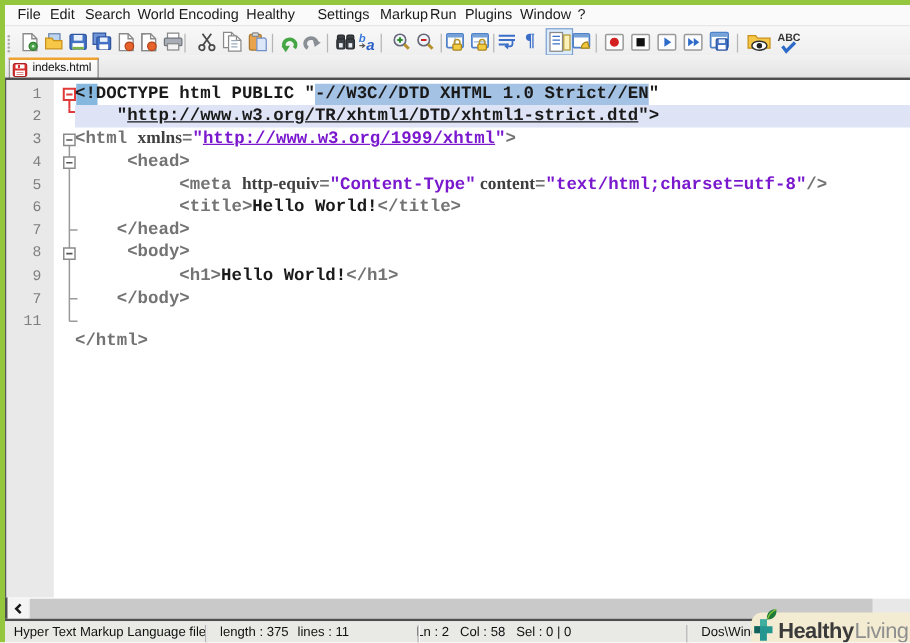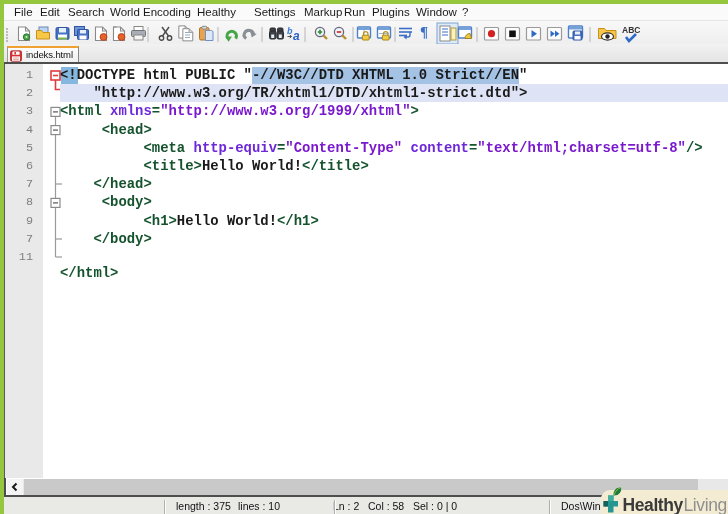--- a/index.html
+++ b/index.html
@@ -18,24 +18,24 @@
   #tab{left:3px;top:1.5px;width:70px;height:16.5px;background:linear-gradient(#fdfdfd,#eeeeee);
        border-left:1px solid #999;border-right:1px solid #888;border-top:2.5px solid #efa132;}
   #tabtext{left:22px;top:4.5px;font-size:9.5px;letter-spacing:-0.1px;color:#111;}
   
   #editor{left:4px;top:64px;width:724px;height:414px;background:#fff;border-left:2px solid #5a5a5a;}
   #gutter{left:5px;top:64px;width:38px;height:414px;background:#e9e9e9;}
   .lnum{position:absolute;width:33px;text-align:right;font-size:11.8px;color:#7e7e7e;
         font-family:"Liberation Mono",monospace;}
   .crow{position:absolute;left:60px;white-space:pre;font-family:"Liberation Mono",monospace;
         font-size:13.92px;font-weight:bold;color:#1a1a1a;height:18.2px;line-height:18.2px;}
-  .tg{color:#14532d;text-align:right;}
-  .at{color:#6d28d9;}
+  .tg{color:#737373;text-align:right;}
+  .at{color:#404040;font-family:Liberation Serif, serif;}
   .vl{color:#7a18ce;}
-  .un{}
+  .un{text-decoration:underline;}
   
   #hscroll{left:7px;top:479px;width:721px;height:16px;background:#e8e8e8;}
   #hthumb{left:17px;top:0;width:674px;height:16px;background:#c9c9c9;}
   #hbtn{left:0;top:0;width:16px;height:16px;background:#f4f4f4;}
   #statline{left:4px;top:495px;width:724px;height:2px;background:#4e4e4e;}
   #statusbar{left:4px;top:497px;width:724px;height:17px;background:#e9e9e6;}
   #statusbar div{position:absolute;top:3px;font-size:10.5px;color:#111;}
   .ssep{position:absolute;top:1px;width:1px;height:14px;background:#b0b0b0;border-right:1px solid #fcfcfc;}
   
   #wm{left:601px;top:490px;width:127px;height:24px;background:#f3ecd2;border-radius:9px 0 0 0;}
@@ -321,22 +321,23 @@
 <div class="crow" style="top:264px"><span class="tg">&lt;/html&gt;</span></div>
 <div id="hscroll" class="abs">
     <div id="hthumb" class="abs"></div>
     <div id="hbtn" class="abs"><svg width="16" height="16">
         <path d="M9.5,4.5 L6,8 L9.5,11.5" fill="none" stroke="#1a1a1a" stroke-width="2"></path>
       </svg></div>
   </div>
 <div id="statline" class="abs"></div>
 <div class="abs" style="left:4px;top:478px;width:2px;height:17px;background:#4e4e4e"></div>
 <div id="statusbar" class="abs">
+  <div style="left:7px">Hyper Text Markup Language file</div>
   <div style="left:172px">length : 375</div>
-  <div style="left:234px">lines : 10</div>
+  <div style="left:234px">lines : 11</div>
   <div style="left:329px">Ln : 2&nbsp;&nbsp;&nbsp;Col : 58&nbsp;&nbsp;&nbsp;Sel : 0 | 0</div>
   <div style="left:557px">Dos\Windows</div>
   <div class="ssep" style="left:160px"></div>
   <div class="ssep" style="left:330px"></div>
   <div class="ssep" style="left:545px"></div>
 </div>
 <div id="wm" class="abs"></div>
 <svg class="abs" style="left:600px;top:486px" width="128" height="28" viewBox="0 0 128 28">
   <path d="M8,9.5 v5.5 h-4.5 v5.5 h4.5 v6 h5.5 v-6 h4.5 v-5.5 h-4.5 v-5.5 z" fill="#269690"></path>
   <rect x="3.5" y="15" width="4.5" height="5.5" fill="#14605c"></rect>

